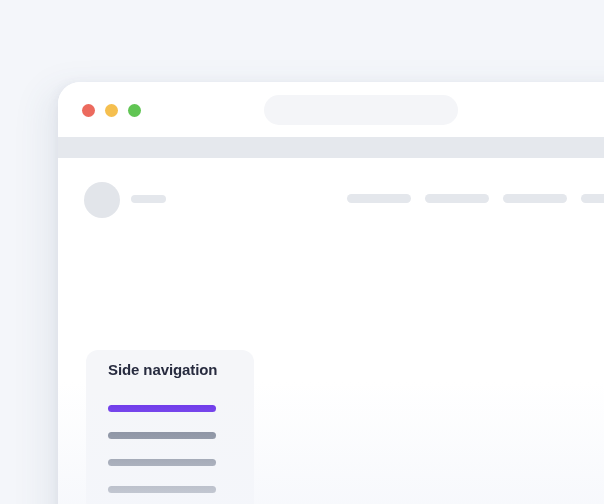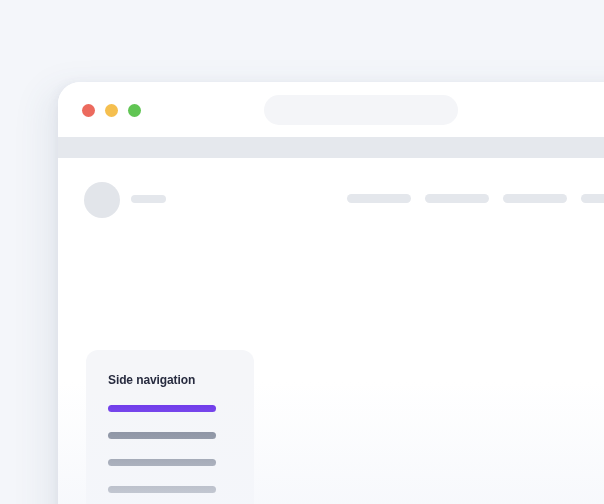--- a/index.html
+++ b/index.html
@@ -154,22 +154,22 @@
     top: 114px;
     width: 168px;
     height: 230px;
     background: #f5f6f9;
     border-radius: 12px;
     overflow: hidden;
   }
   .side-nav-title {
     position: absolute;
     left: 22px;
-    top: 23px;
-    font-size: 12px;
+    top: 11px;
+    font-size: 15px;
     font-weight: bold;
     color: #272b3f;
     letter-spacing: -0.1px;
     white-space: nowrap;
   }
   .side-nav-items {
     position: absolute;
     left: 22px;
     top: 55px;
     width: 108px;

